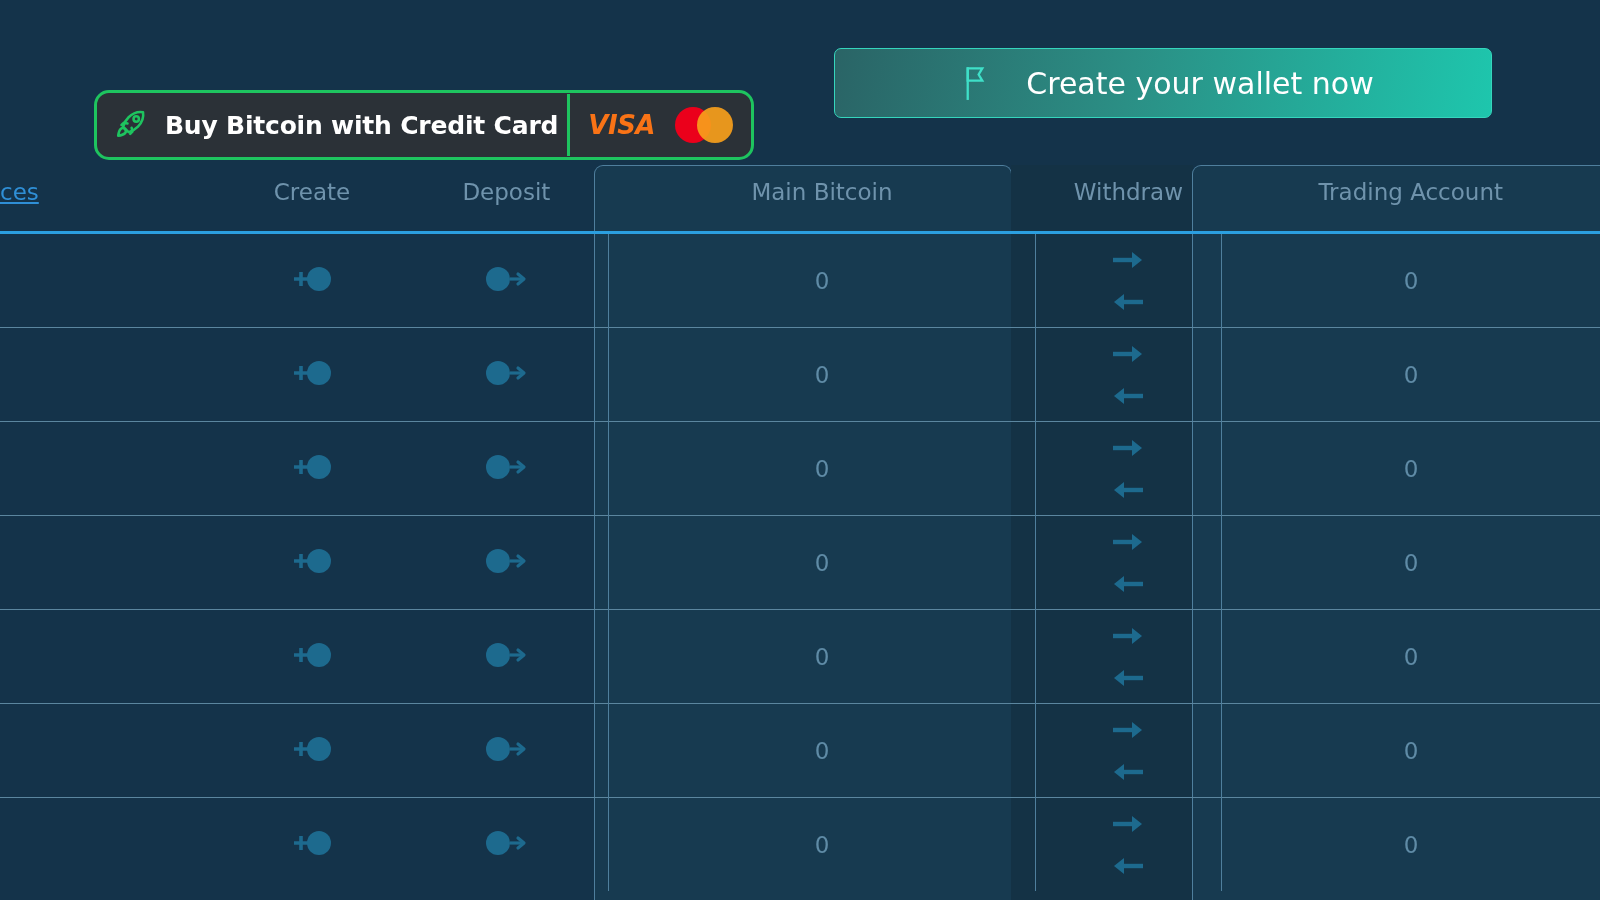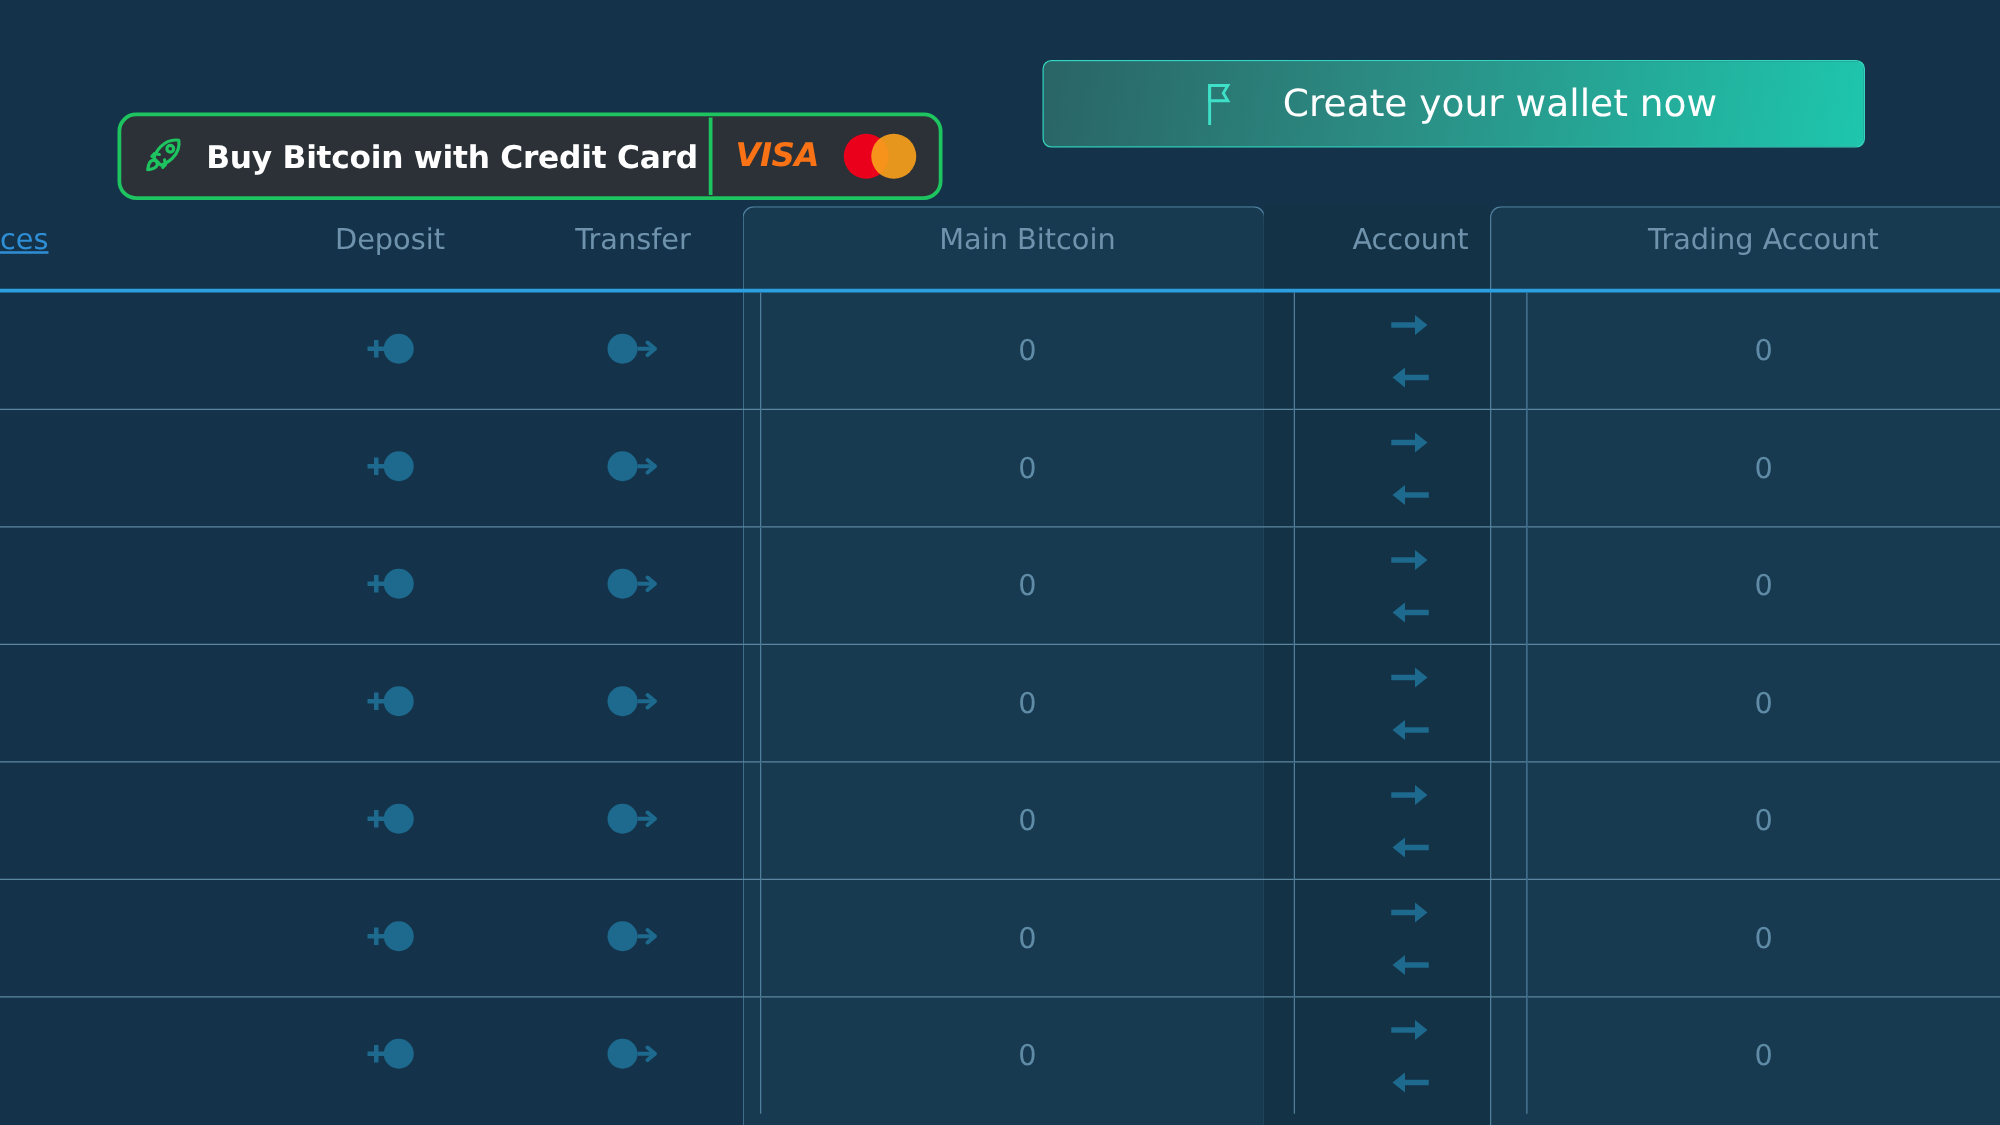--- a/index.html
+++ b/index.html
@@ -302,24 +302,24 @@
     <div class="transfer-bg"></div>
     <div class="acct-box trading"></div>
     <div class="header-rule"></div>
 
     <table class="balances">
       <thead>
         <tr>
           <th class="col-asset">
             <span class="asset-link">ces</span>
           </th>
-          <th class="col-deposit">Deposit</th>
-          <th class="col-withdraw">Transfer</th>
+          <th class="col-deposit">Create</th>
+          <th class="col-withdraw">Deposit</th>
           <th class="col-main">Main Bitcoin</th>
-          <th class="col-transfer">Account</th>
+          <th class="col-transfer">Withdraw</th>
           <th class="col-trading">Trading Account</th>
         </tr>
       </thead>
       <tbody id="tbody">
   <tr>
     <td class="cell-asset"></td>
     <td class="cell-deposit">
       <span class="icon-deposit">
         <svg width="48" height="40" viewBox="0 0 48 40" fill="none">
           <path d="M6 20h14M13 13v14" stroke="#1d6a8e" stroke-width="3.6" stroke-linecap="butt"></path>

